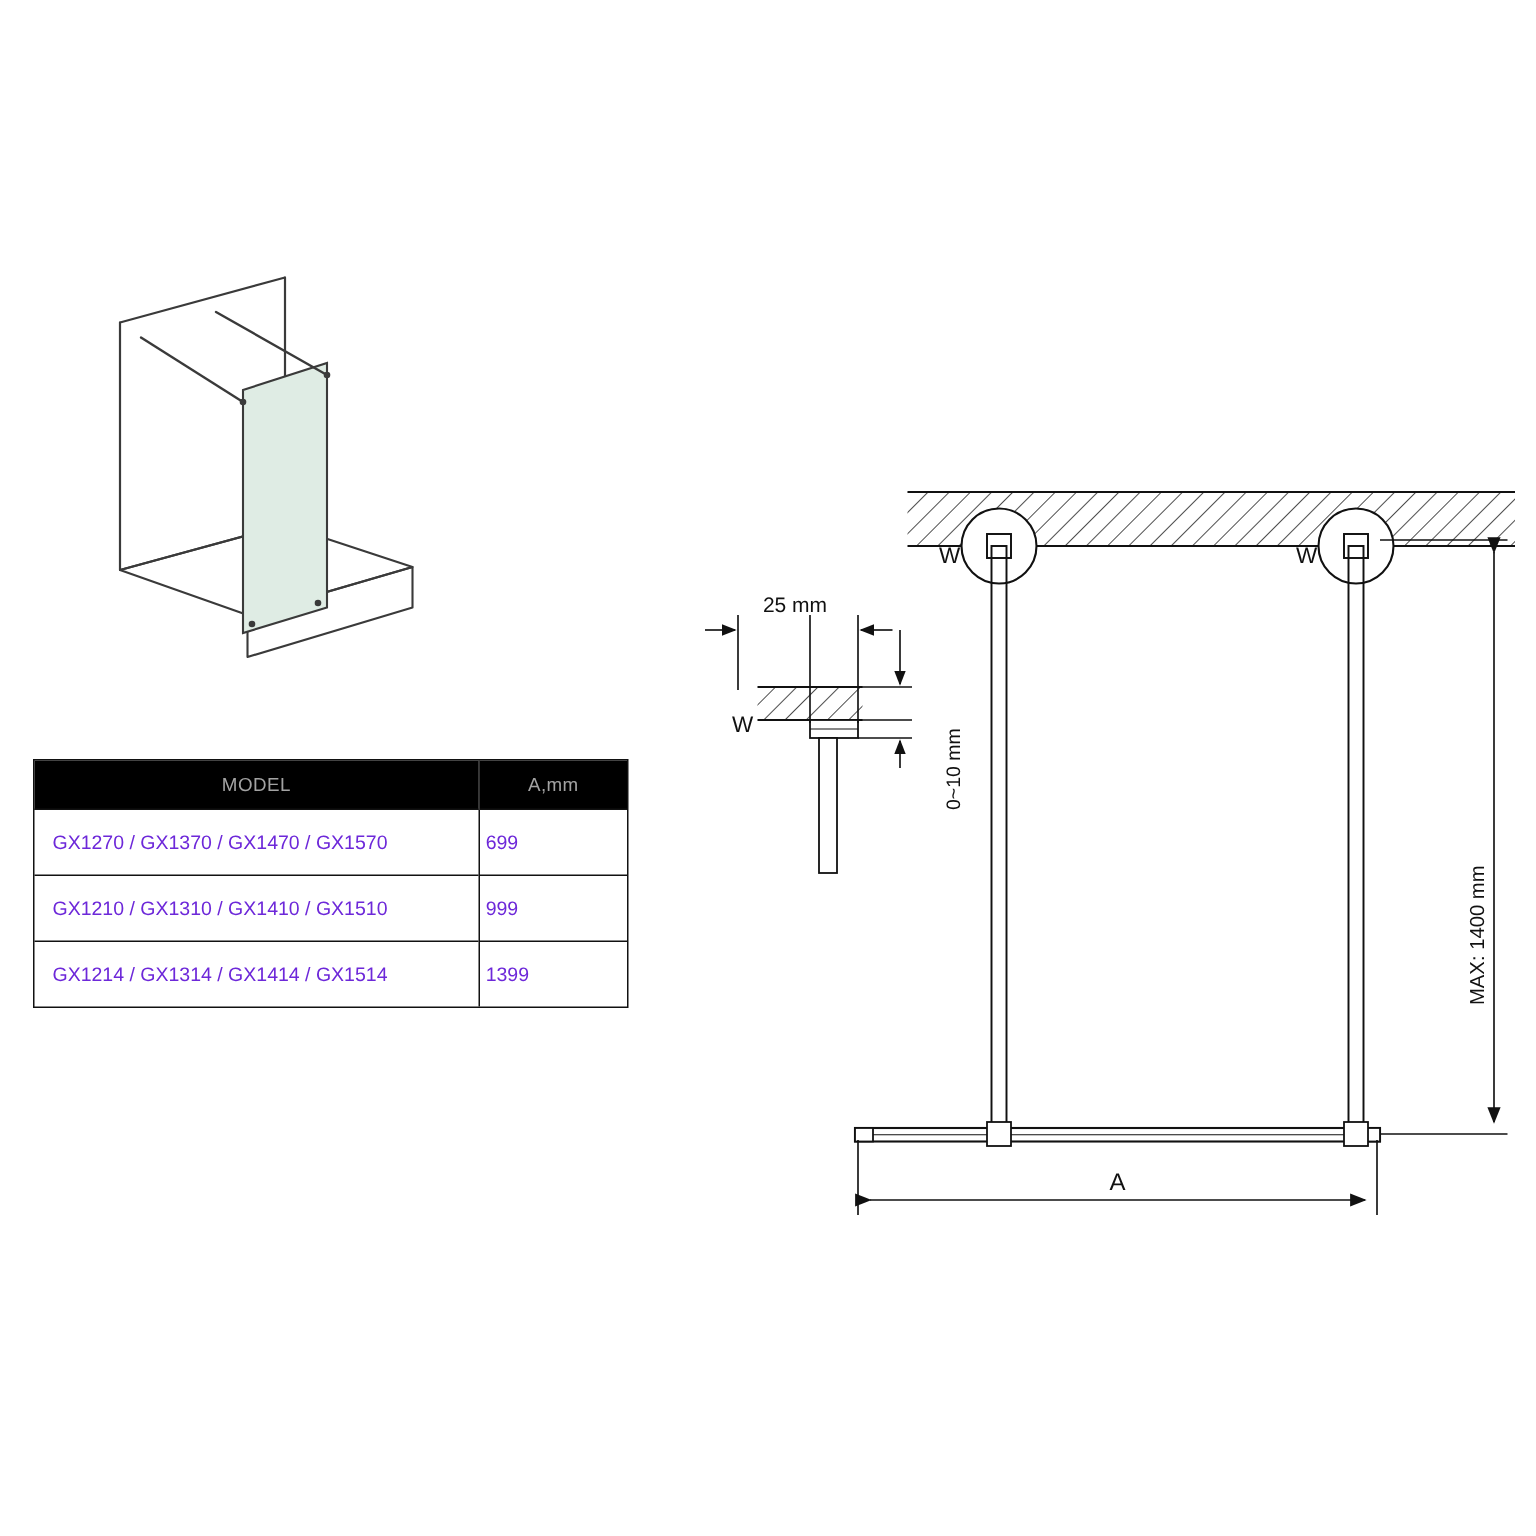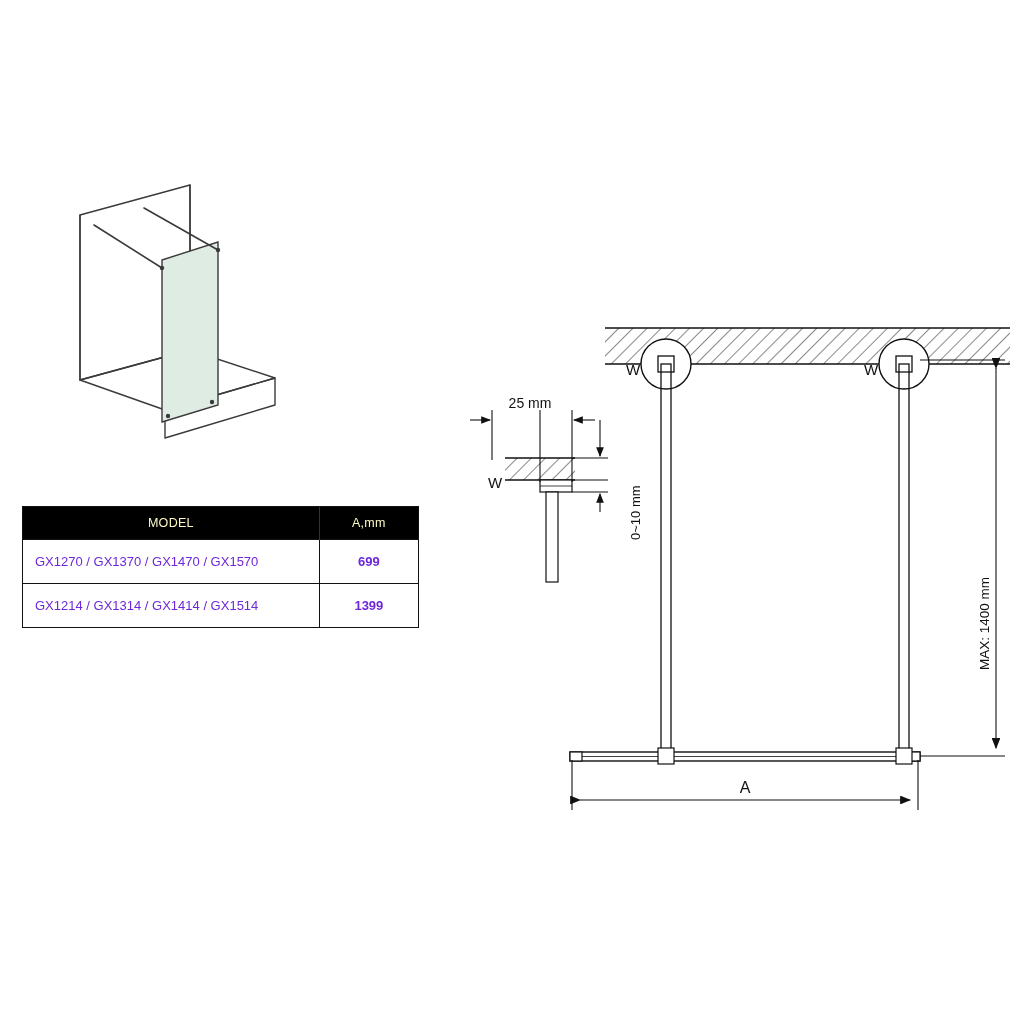--- a/index.html
+++ b/index.html
@@ -39,41 +39,40 @@
     border: 1px solid #111;
     background: #fff;
   }
   table.models {
     border-collapse: collapse;
     width: 100%;
     table-layout: fixed;
   }
   table.models th {
     background: #000000;
-    color: #fef9c3;
+    color: #a3a3a3;
     font-weight: normal;
     font-size: 12.5px;
     padding: 9px 4px;
     text-align: center;
     letter-spacing: .3px;
   }
   table.models td {
     border-top: 1px solid #111;
     font-size: 13px;
     padding: 14px 4px;
     color: #6d28d9;
   }
   table.models td.model {
     text-align: left;
     padding-left: 12px;
     border-right: 1px solid #111;
   }
   table.models td.val {
-    text-align: center;
-    font-weight: bold;
+    text-align: left;
   }
   table.models th.th-model { border-right: 1px solid #333; }
   table.models colgroup col.c1 { width: 75%; }
   table.models colgroup col.c2 { width: 25%; }
 
   
   .tech {
     position: absolute;
     left: 430px;
     top: 290px;
@@ -150,20 +149,24 @@
       <thead>
         <tr>
           <th class="th-model">MODEL</th>
           <th>A,mm</th>
         </tr>
       </thead>
       <tbody>
         <tr>
           <td class="model">GX1270 / GX1370 / GX1470 / GX1570</td>
           <td class="val">699</td>
+        </tr>
+        <tr>
+          <td class="model">GX1210 / GX1310 / GX1410 / GX1510</td>
+          <td class="val">999</td>
         </tr>
         <tr>
           <td class="model">GX1214 / GX1314 / GX1414 / GX1514</td>
           <td class="val">1399</td>
         </tr>
       </tbody>
     </table>
   </div>
 
   <div class="tech">

